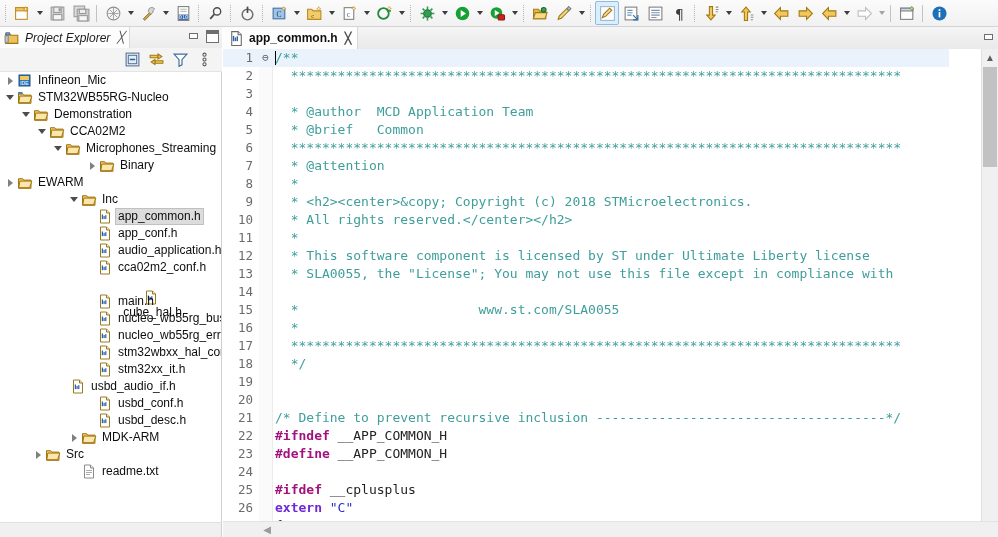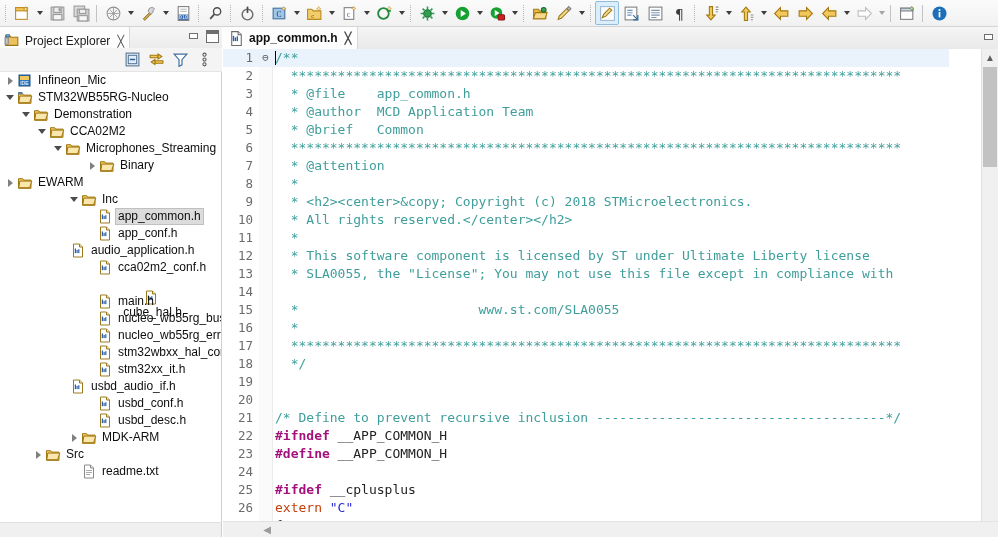--- a/index.html
+++ b/index.html
@@ -57,25 +57,25 @@
     width: 222px; height: 510px;
     background: #f4f4f4;
     box-sizing: border-box;
   }
   .view-tabrow {
     position: relative; height: 21px;
     background: linear-gradient(#f6f6f6,#ececec);
     display: flex; align-items: center;
   }
   .view-tab {
-    display: flex; align-items: flex-end; gap: 4px;
+    display: flex; align-items: center; gap: 4px;
     height: 21px; padding: 0 5px 0 4px;
     background: #fdfdfd;
     border-right: 1px solid #d8d8d8;
-    font-size: 12px; color: #1b1b1b;
+    font-size: 12px; color: #1b1b1b; font-style: italic;
   }
   .view-tab .tab-title { font-weight: normal; }
   .close-x { color: #4b4b4b; font-size: 11px; margin-left: 3px; }
   .view-ctl {
     position: absolute; right: 3px; top: 3px;
     display: flex; gap: 6px; align-items: center;
   }
   .minbox { width: 13px; height: 13px; position: relative; }
   .minbox .m-line {
     position: absolute; left: 2px; right: 2px; bottom: 4px;
@@ -192,21 +192,21 @@
     width: 13px; text-align: center; color: #5d5d5d;
     font-family: "DejaVu Sans Mono", monospace; font-size: 11px;
   }
   .txt { position: absolute; left: 52px; top: 0; }
   .caret {
     position: absolute; left: 52px; top: 2px;
     width: 1px; height: 14px; background: #000;
   }
   .c-comment { color: #3f9e9b; }
   .c-pp { color: #a3117d; font-weight: bold; }
-  .c-kw { color: #c2410c; font-weight: normal; }
+  .c-kw { color: #6d28d9; font-weight: bold; }
   .c-str { color: #2a2ad4; }
   .c-plain { color: #222; }
 
   
   .vscroll {
     position: absolute; right: 0; top: 22px;
     width: 16px; height: 488px;
     background: #f0f0f0;
     border-left: 1px solid #e0e0e0;
   }
@@ -689,21 +689,21 @@
             <svg class="ico" viewBox="0 0 16 16">
               <path d="M3.5 1.5h6l3 3v10h-9z" fill="#fff" stroke="#9a7a1e"></path>
               <path d="M9.5 1.5v3h3" fill="#f0e3b8" stroke="#9a7a1e"></path>
               <rect x="4.8" y="6" width="1.2" height="4.6" fill="#2b5fa8"></rect>
               <rect x="6.5" y="7.4" width="1.2" height="3.2" fill="#2b5fa8"></rect>
               <rect x="8.2" y="6.7" width="1.2" height="3.9" fill="#2b5fa8"></rect>
             </svg>
           </span>
           <span class="lbl">app_conf.h</span>
         </div>
-        <div class="tree-row" style="padding-left: 57px;">
+        <div class="tree-row" style="padding-left: 84px;">
           <span class="twisty"></span>
           <span class="tree-ico">
             <svg class="ico" viewBox="0 0 16 16">
               <path d="M3.5 1.5h6l3 3v10h-9z" fill="#fff" stroke="#9a7a1e"></path>
               <path d="M9.5 1.5v3h3" fill="#f0e3b8" stroke="#9a7a1e"></path>
               <rect x="4.8" y="6" width="1.2" height="4.6" fill="#2b5fa8"></rect>
               <rect x="6.5" y="7.4" width="1.2" height="3.2" fill="#2b5fa8"></rect>
               <rect x="8.2" y="6.7" width="1.2" height="3.9" fill="#2b5fa8"></rect>
             </svg>
           </span>
@@ -895,21 +895,21 @@
           </span>
       </div>
     </div>
 
     <div class="code-wrap">
       <div class="gutter"></div>
       <div class="fold-col"></div>
       <div class="code-lines" id="code">
           <div class="cl cur"><span class="ln">1</span><span class="fold">⊖</span><span class="caret"></span><span class="txt"><span class="c-comment">/**</span></span></div>
           <div class="cl"><span class="ln">2</span><span class="txt"><span class="c-comment">  ******************************************************************************</span></span></div>
-          <div class="cl"><span class="ln">3</span><span class="txt"><span class="c-comment">  * @file    app_common.h</span></span></div>
+          <div class="cl"><span class="ln">3</span></div>
           <div class="cl"><span class="ln">4</span><span class="txt"><span class="c-comment">  * @author  MCD Application Team</span></span></div>
           <div class="cl"><span class="ln">5</span><span class="txt"><span class="c-comment">  * @brief   Common</span></span></div>
           <div class="cl"><span class="ln">6</span><span class="txt"><span class="c-comment">  ******************************************************************************</span></span></div>
           <div class="cl"><span class="ln">7</span><span class="txt"><span class="c-comment">  * @attention</span></span></div>
           <div class="cl"><span class="ln">8</span><span class="txt"><span class="c-comment">  *</span></span></div>
           <div class="cl"><span class="ln">9</span><span class="txt"><span class="c-comment">  * &lt;h2&gt;&lt;center&gt;&amp;copy; Copyright (c) 2018 STMicroelectronics.</span></span></div>
           <div class="cl"><span class="ln">10</span><span class="txt"><span class="c-comment">  * All rights reserved.&lt;/center&gt;&lt;/h2&gt;</span></span></div>
           <div class="cl"><span class="ln">11</span><span class="txt"><span class="c-comment">  *</span></span></div>
           <div class="cl"><span class="ln">12</span><span class="txt"><span class="c-comment">  * This software component is licensed by ST under Ultimate Liberty license</span></span></div>
           <div class="cl"><span class="ln">13</span><span class="txt"><span class="c-comment">  * SLA0055, the "License"; You may not use this file except in compliance with</span></span></div>

